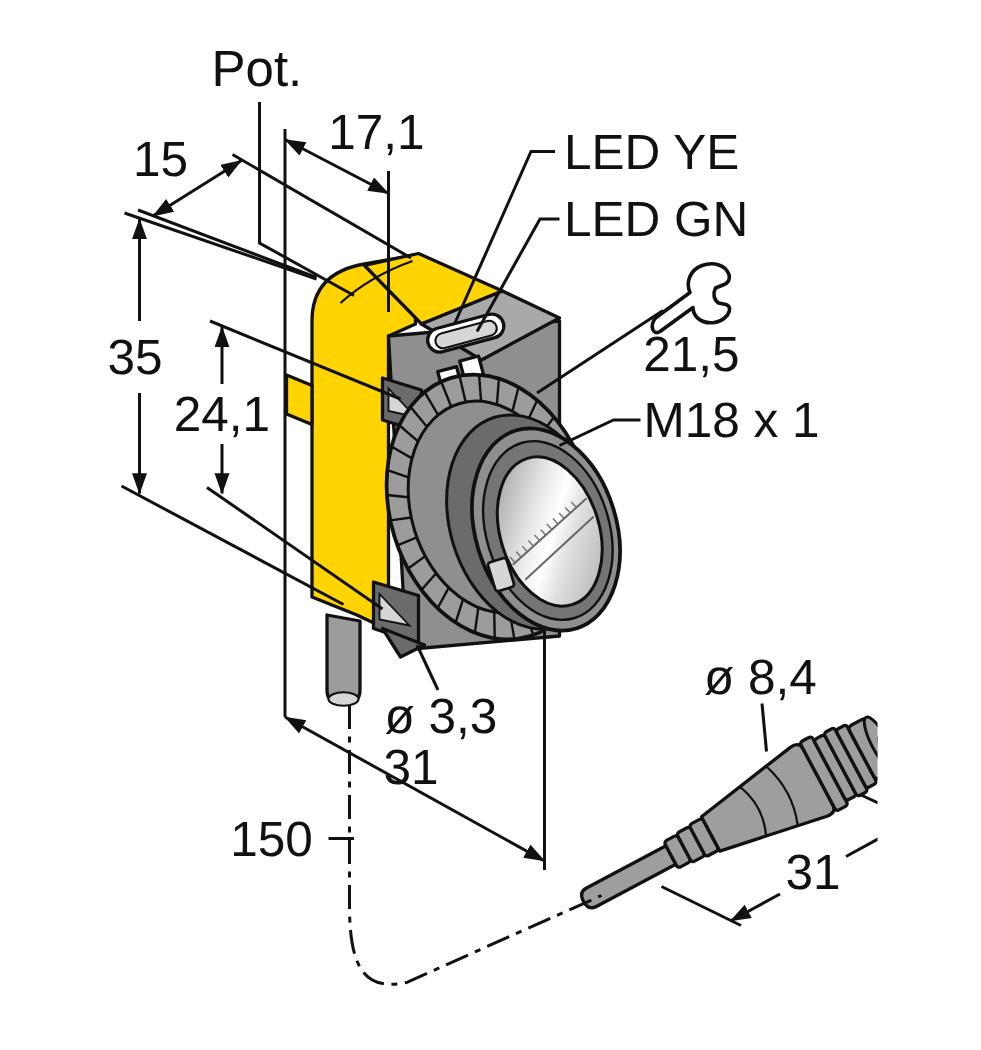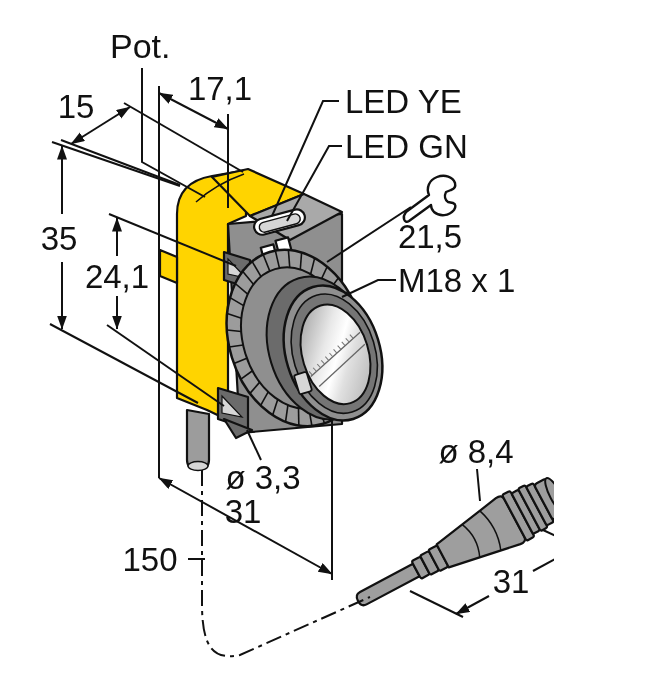--- a/index.html
+++ b/index.html
@@ -1,16 +1,16 @@
 <!DOCTYPE html>
 <html style="--housing-yellow: #FFD400; --body-gray: #8F8F8F; --body-gray-light: #A9A9A9; --body-gray-dark: #6B6B6B; --nut-gray: #9C9C9C; --connector-gray: #9E9E9E; --detail-light: #D6D6D6; --line: #111111;"><head>
 <meta charset="utf-8">
 <style>
   html,body{margin:0;padding:0;background:#fff;}
-  .stage{width:554px;height:700px;position:relative;background:#fff;overflow:hidden;}
+  .stage{width:554px;height:700px;position:relative;background:#fff;overflow:hidden;padding-left:31px;}
   svg{display:block;}
   .lbl{font-family:"Liberation Sans",sans-serif;font-size:33px;fill:var(--line);}
   .lbl-big{font-family:"Liberation Sans",sans-serif;font-size:34px;fill:var(--line);}
   .outline{stroke:var(--line);stroke-width:2.2;stroke-linejoin:round;}
   .dimline{stroke:var(--line);stroke-width:2;fill:none;}
   .thin{stroke:var(--line);stroke-width:1.5;fill:none;}
   .yellow{fill:var(--housing-yellow);}
   .gray{fill:var(--body-gray);}
   .gray-light{fill:var(--body-gray-light);}
   .gray-dark{fill:var(--body-gray-dark);}

